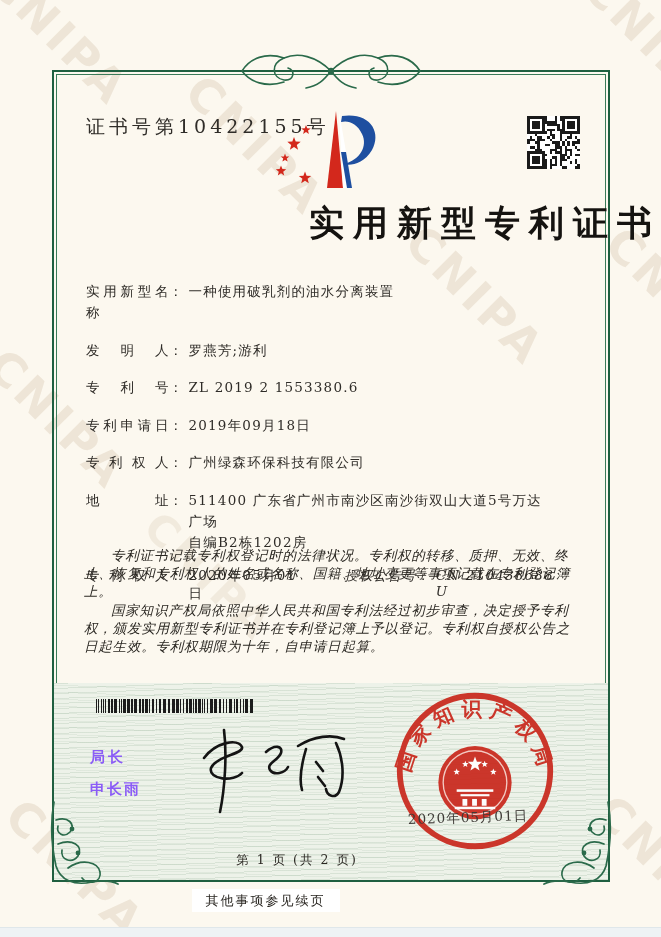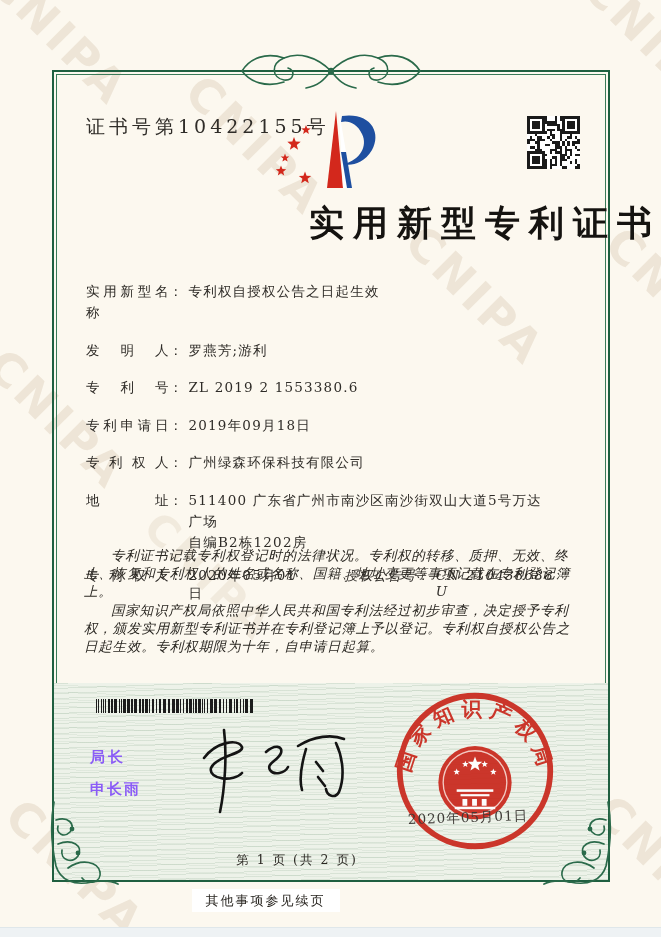--- a/index.html
+++ b/index.html
@@ -325,21 +325,21 @@
         <rect x="20" y="20" width="1" height="1"></rect>
       </g>
   </svg>
 
   <div class="title">实用新型专利证书</div>
 
   <div class="fields">
     <div class="frow">
       <span class="flabel">实用新型名称</span>
         <span class="fcolon">：</span>
-      <span class="fvalue">专利权自授权公告之日起生效</span>
+      <span class="fvalue">一种使用破乳剂的油水分离装置</span>
     </div>
     <div class="frow">
       <span class="flabel">发明人</span>
         <span class="fcolon">：</span>
       <span class="fvalue">罗燕芳;游利</span>
     </div>
     <div class="frow">
       <span class="flabel">专利号</span>
         <span class="fcolon">：</span>
       <span class="fvalue">ZL 2019 2 1553380.6</span>

